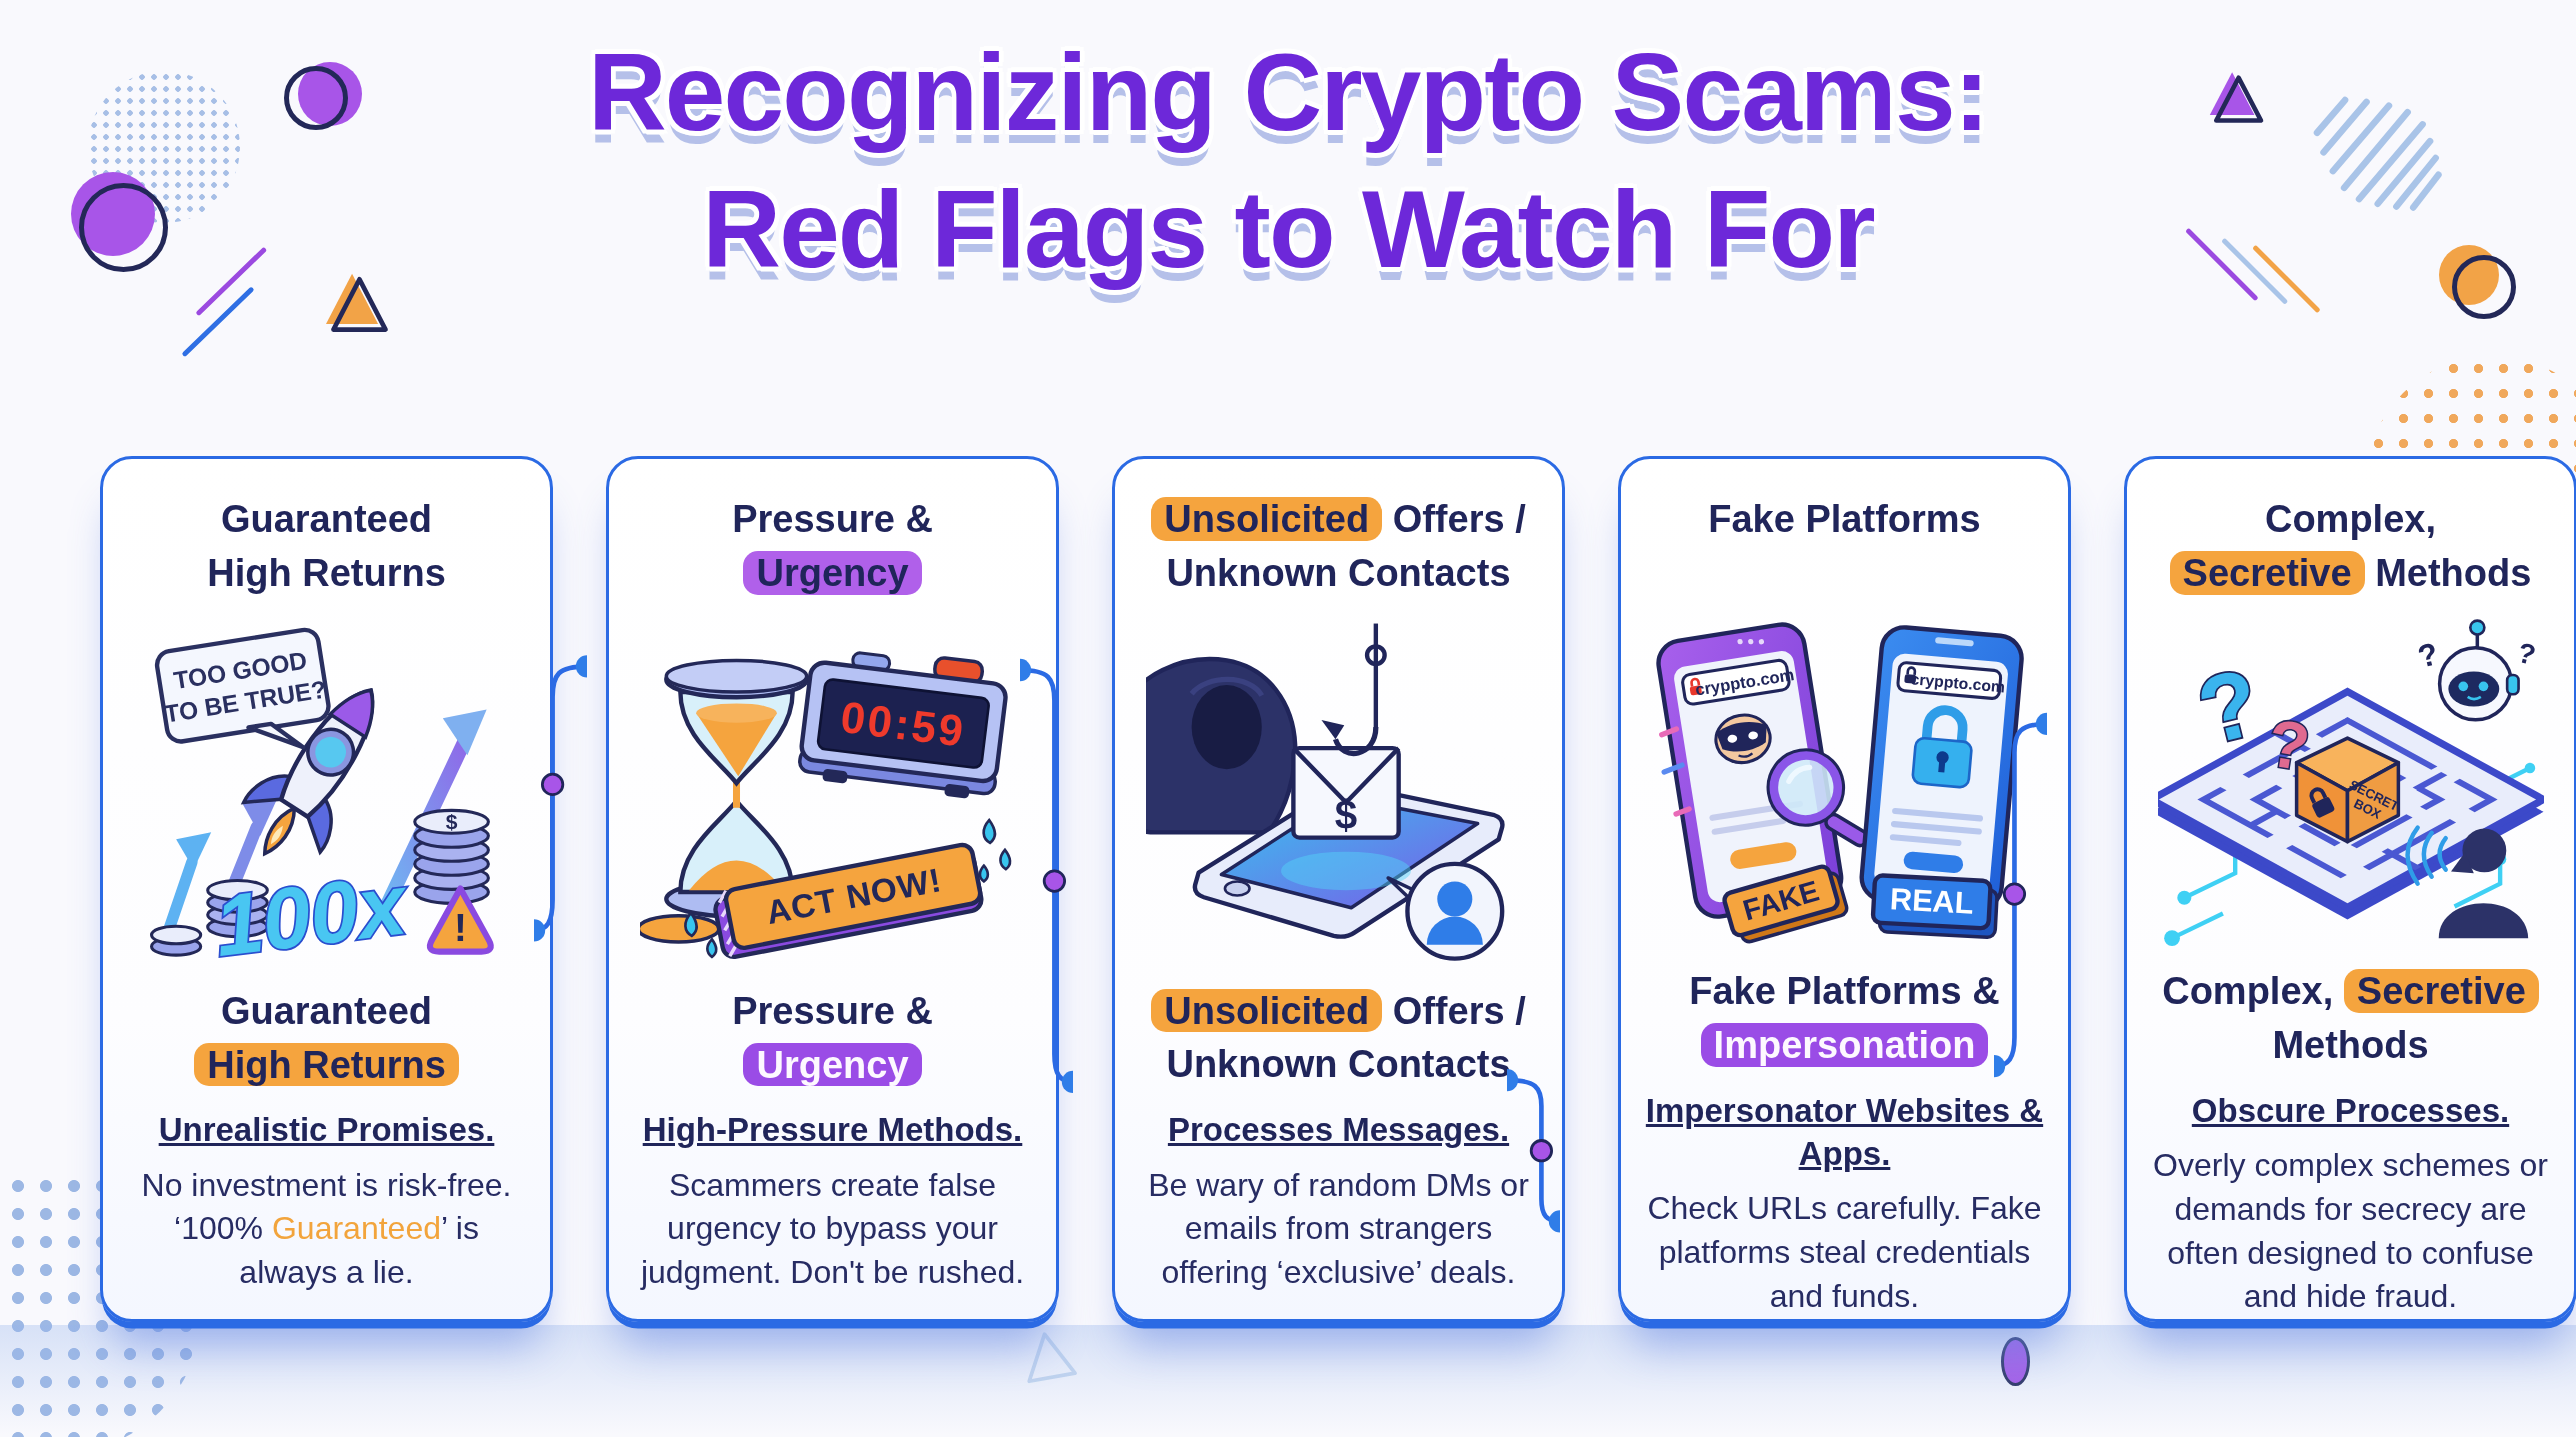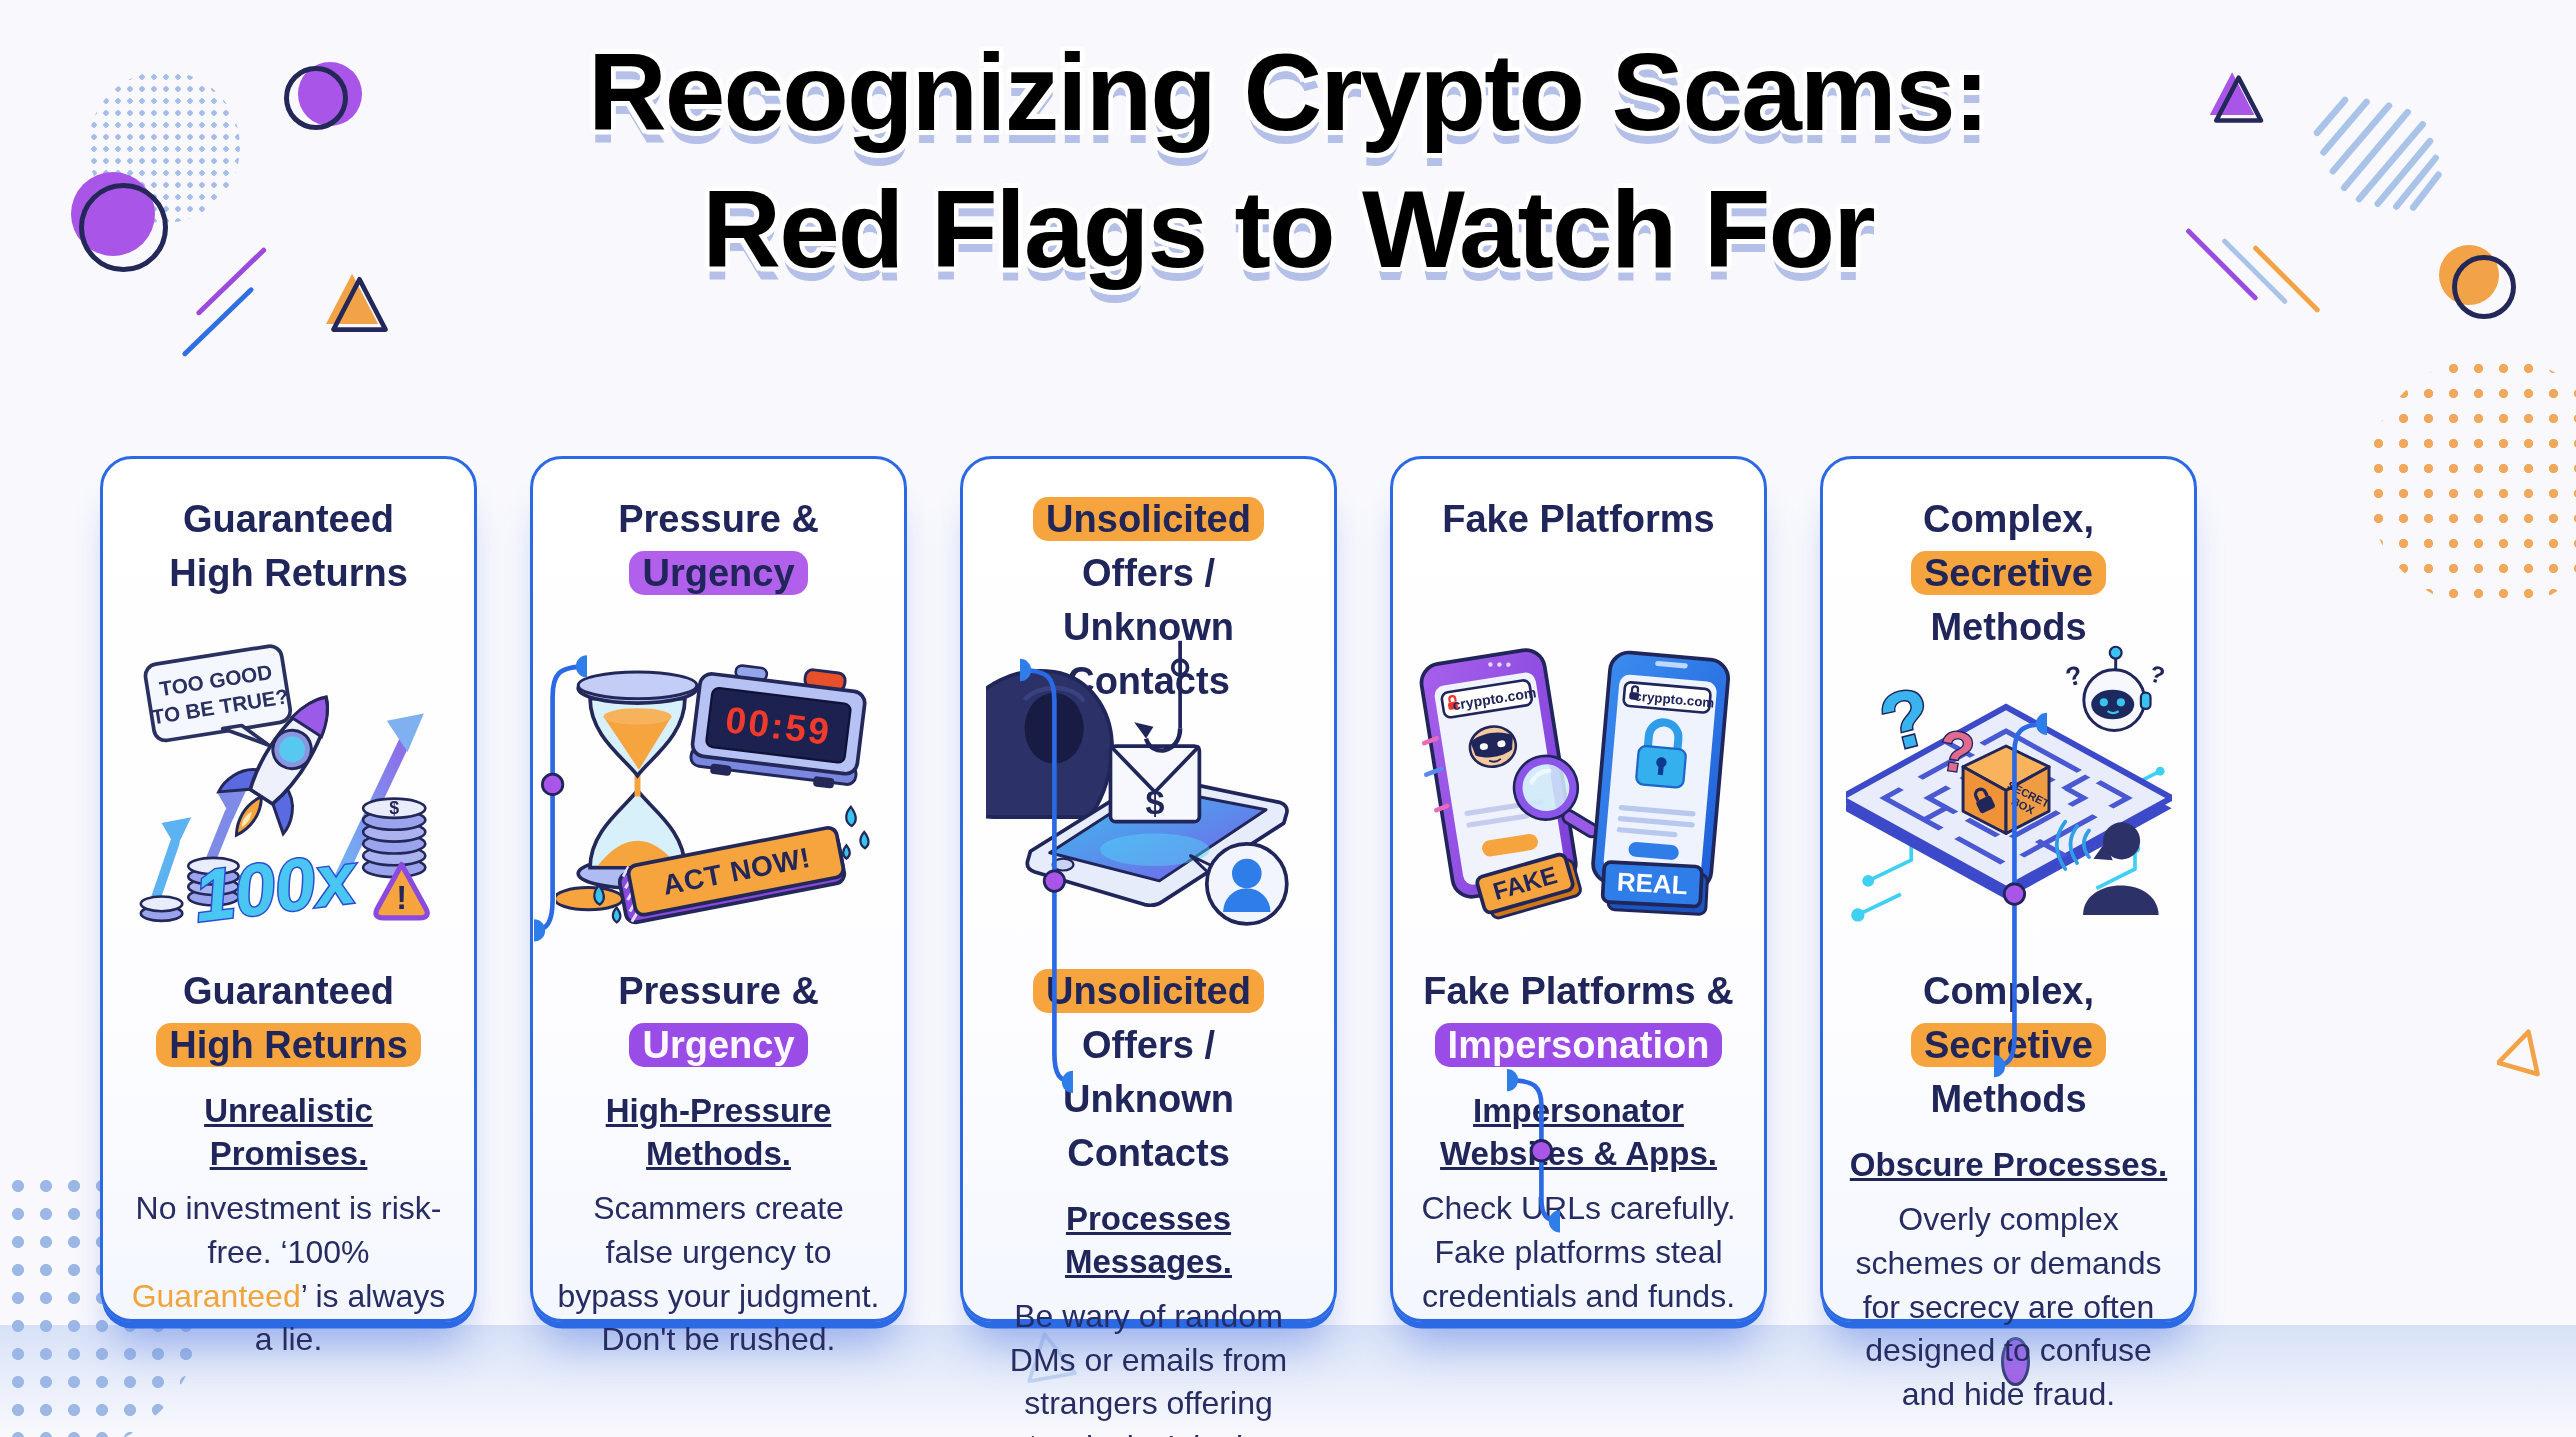--- a/index.html
+++ b/index.html
@@ -4,30 +4,30 @@
 <style>
   html,body{margin:0;padding:0;}
   body{
     width:2576px;height:1438px;position:relative;overflow:hidden;
     background:#f9f9fd;
     font-family:"Liberation Sans", sans-serif;
   }
   
   .main-title{
     position:absolute;left:0;right:0;top:24px;text-align:center;z-index:1;
-    font-weight:800;font-size:109px;line-height:1.26;color:#000000;letter-spacing:-1.9px;
+    font-weight:800;font-size:109px;line-height:1.26;color:#6d28d9;letter-spacing:-1.9px;
     text-shadow:
       -3.7px -3.7px 0 #fff,3.7px -3.7px 0 #fff,-3.7px 3.7px 0 #fff,3.7px 3.7px 0 #fff,
       -4.7px 0 0 #fff,4.7px 0 0 #fff,0 -4.7px 0 #fff,0 4.7px 0 #fff,
       0 13px 0 rgba(70,100,200,.38);
   }
   
   .cards{position:absolute;left:100px;top:456px;display:flex;gap:53px;z-index:2;}
   .card{
-    width:377px;height:866px;box-sizing:border-box;
+    width:453px;height:866px;box-sizing:border-box;
     background:linear-gradient(180deg,#ffffff,#fdfdff 65%,#f4f7ff);
     border:3.7px solid #2b6ae4;border-radius:32px;
     box-shadow:0 8.4px 0 -1.9px #2b6ae4, 0 37px 41px -13px rgba(85,120,225,.45);
     padding:34px 22.5px 24px;display:flex;flex-direction:column;align-items:center;
     position:relative;
   }
   .card-head{min-height:120px;text-align:center;}
   .card-title{font-size:38px;font-weight:800;color:#20255a;line-height:1.42;}
   .hl{padding:0.9px 13px;border-radius:15px;white-space:nowrap;}
   .hl-orange{background:#f5a43e;color:#20255a;}

